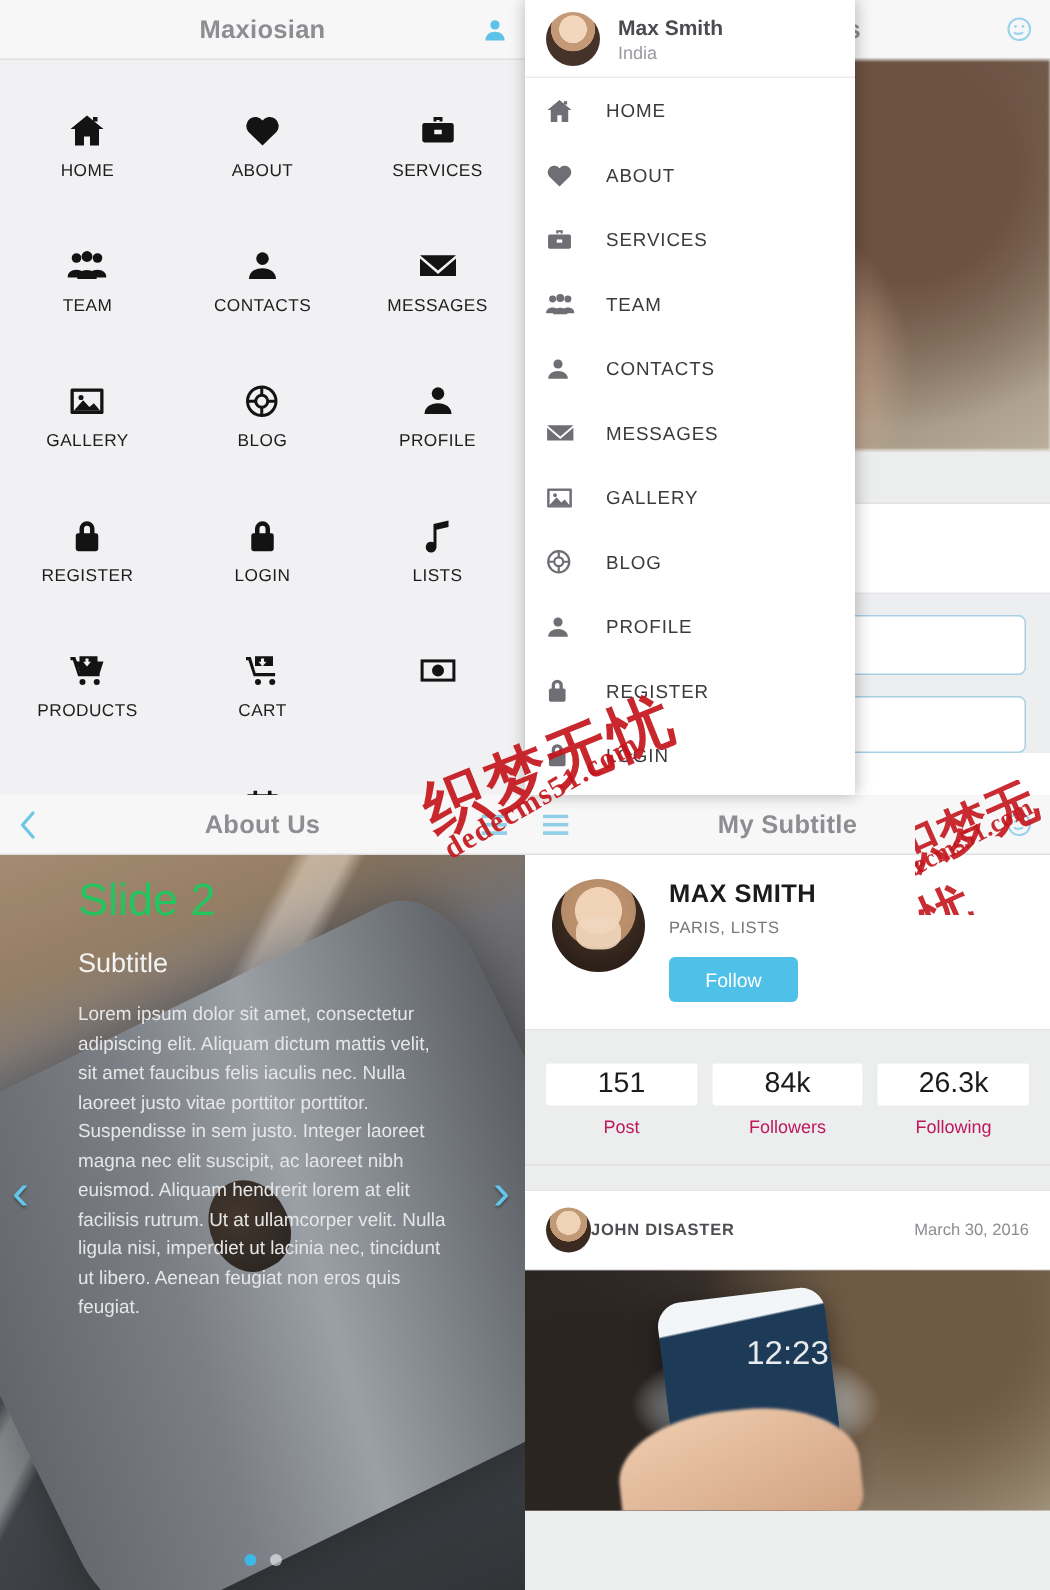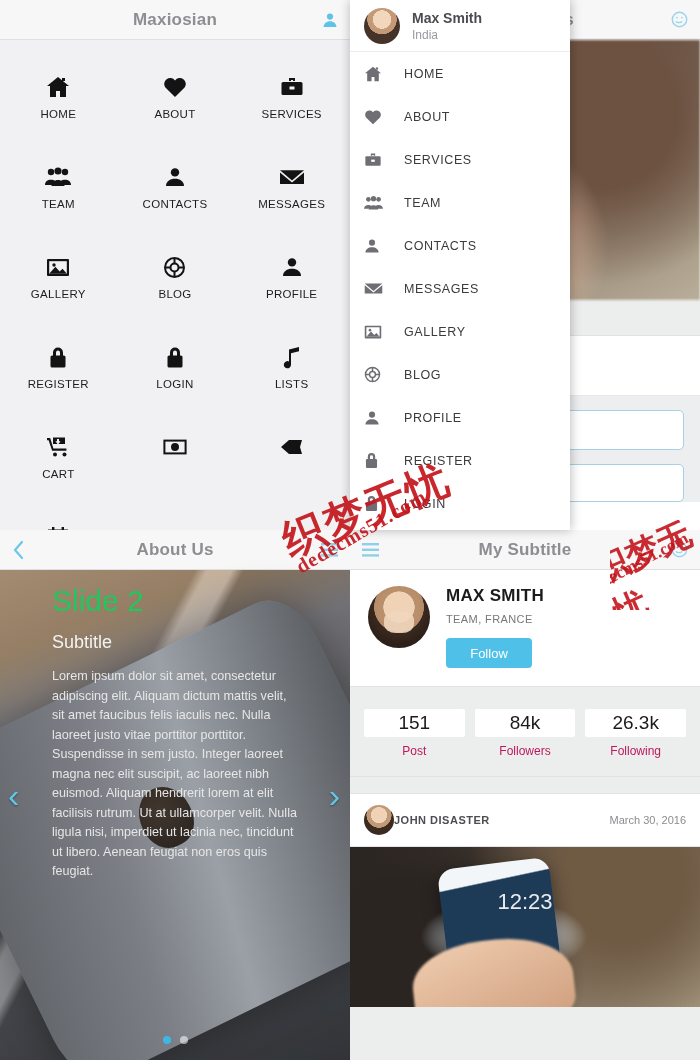--- a/index.html
+++ b/index.html
@@ -382,20 +382,33 @@
 
       <div class="gcell">
         <span class="gicon">
           <svg width="20" height="23" viewBox="0 0 20 23" fill="#131313">
               <path d="M17 1 7 3.4v12.1a3.6 3.6 0 1 0 2 3.2V7.2l8-1.9z"></path>
             </svg>
         </span>
         <span class="glabel">LISTS</span>
       </div>
 
+      <div class="gcell">
+        <span class="gicon">
+          <svg width="24" height="22" viewBox="0 0 24 22" fill="#131313">
+              <path d="M1 2h3l1.2 3H23l-2.6 8H7.4L6 8.4"></path>
+              <rect x="7" y="1.5" width="12" height="6.5"></rect>
+              <path d="M13 3h-2v2.2h-1.6L12 8.4l2.6-3.2H13z" fill="#f1f1f3"></path>
+              <path d="M1 2h3.2l3.2 10.6h13v2.2H6.1L2.6 4.2H1z"></path>
+              <circle cx="9" cy="18.6" r="2"></circle>
+              <circle cx="18.5" cy="18.6" r="2"></circle>
+            </svg>
+        </span>
+        <span class="glabel">PRODUCTS</span>
+      </div>
 
 
       <div class="gcell">
         <span class="gicon">
           <svg width="24" height="22" viewBox="0 0 24 22" fill="#131313">
               <rect x="7" y="1.5" width="12" height="6.5"></rect>
               <path d="M13 3h-2v2.2H9.4L12 8.4l2.6-3.2H13z" fill="#f1f1f3"></path>
               <path d="M1 2h3.2l3.2 10.6h13v2.2H6.1L2.6 4.2H1z"></path>
               <circle cx="9" cy="18.6" r="2"></circle>
               <circle cx="18.5" cy="18.6" r="2"></circle>
@@ -508,21 +521,21 @@
           <circle cx="11" cy="6.6" r=".9" fill="#9ad4ec" stroke="none"></circle>
             <path d="M5 10.4c1 1.6 5 1.6 6 0"></path>
         </svg>
       </span>
     </div>
 
     <div class="prof-head">
       <div class="avatar-lg"></div>
       <div>
         <div class="prof-name">MAX SMITH</div>
-        <div class="prof-loc">TEAM, FRANCE</div>
+        <div class="prof-loc">PARIS, LISTS</div>
         <div class="follow-btn">Follow</div>
       </div>
     </div>
 
     <div class="stats">
       <div class="stat">
         <div class="stat-num">151</div>
         <div class="stat-lbl">Post</div>
       </div>
       <div class="stat">

